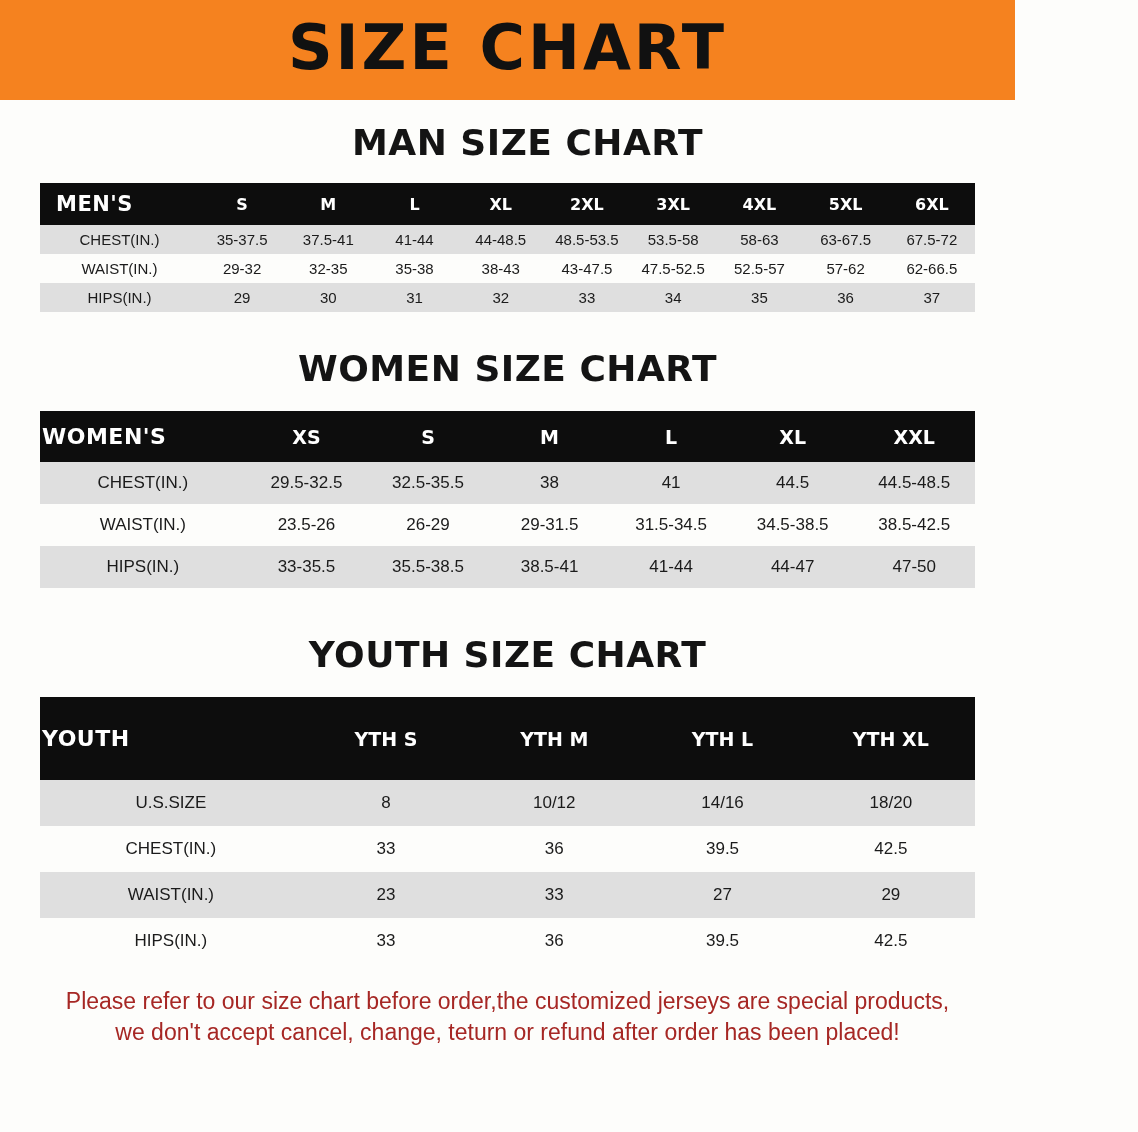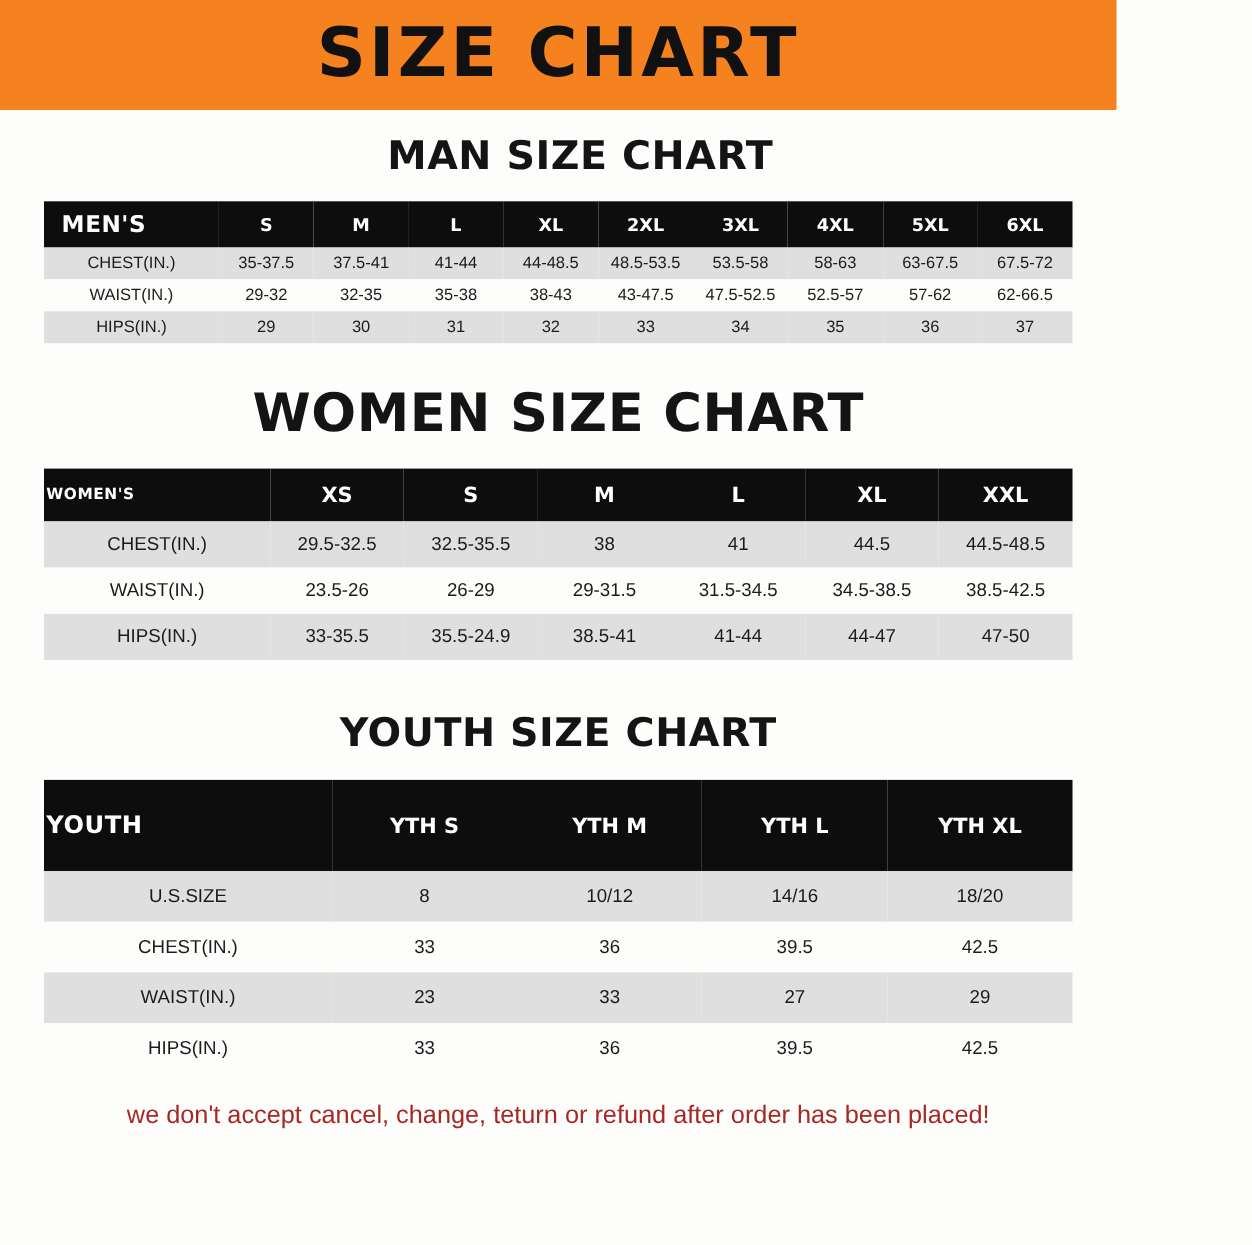--- a/index.html
+++ b/index.html
@@ -43,21 +43,21 @@
 
   
   .section-title {
     text-align: center;
     font-family: "DejaVu Sans", sans-serif;
     font-weight: bold;
     color: #141414;
     letter-spacing: 0.5px;
   }
   .title-man   { font-size: 36px; margin: 22px 0 20px 0; padding-left: 40px; }
-  .title-women { font-size: 48px; margin: 36px 0 22px 0; }
+  .title-women { font-size: 36px; margin: 36px 0 22px 0; }
   .title-youth { font-size: 36px; margin: 46px 0 22px 0; }
 
   
   .table-wrap {
     margin: 0 40px;
   }
   table {
     width: 100%;
     border-collapse: collapse;
     table-layout: fixed;
@@ -92,21 +92,21 @@
   tbody tr.shade td { background: #dfdfdf; }
   tbody tr.plain td { background: #fdfdfb; }
 
   
   #men-table thead th { font-size: 16px; }
   #men-table thead th.rowhead { font-size: 21px; }
   #men-table tbody td { font-size: 15px; padding: 6px 1px; }
 
   
   #women-table thead th { font-size: 19px; padding: 13px 2px; }
-  #women-table thead th.rowhead { font-size: 14px; }
+  #women-table thead th.rowhead { font-size: 22px; }
   #women-table tbody td { font-size: 17px; padding: 11px 2px; }
 
   
   #youth-table thead th { font-size: 19px; padding: 29px 2px; }
   #youth-table thead th.rowhead { font-size: 22px; }
   #youth-table tbody td { font-size: 17px; padding: 13px 2px; }
 
   
   .note {
     margin: 22px 34px 0 34px;
@@ -222,21 +222,21 @@
           <td>23.5-26</td>
           <td>26-29</td>
           <td>29-31.5</td>
           <td>31.5-34.5</td>
           <td>34.5-38.5</td>
           <td>38.5-42.5</td>
         </tr>
         <tr class="shade">
           <td class="rowlabel">HIPS(IN.)</td>
           <td>33-35.5</td>
-          <td>35.5-24.9</td>
+          <td>35.5-38.5</td>
           <td>38.5-41</td>
           <td>41-44</td>
           <td>44-47</td>
           <td>47-50</td>
         </tr>
       </tbody>
     </table>
   </div>
 
   <div class="section-title title-youth">YOUTH SIZE CHART</div>
@@ -282,16 +282,17 @@
           <td>33</td>
           <td>36</td>
           <td>39.5</td>
           <td>42.5</td>
         </tr>
       </tbody>
     </table>
   </div>
 
   <div class="note">
+    <div>Please refer to our size chart before order,the customized jerseys are special products,</div>
     <div>we don't accept cancel, change, teturn or refund after order has been placed!</div>
   </div>
 
 </div>
 
 </body></html>

